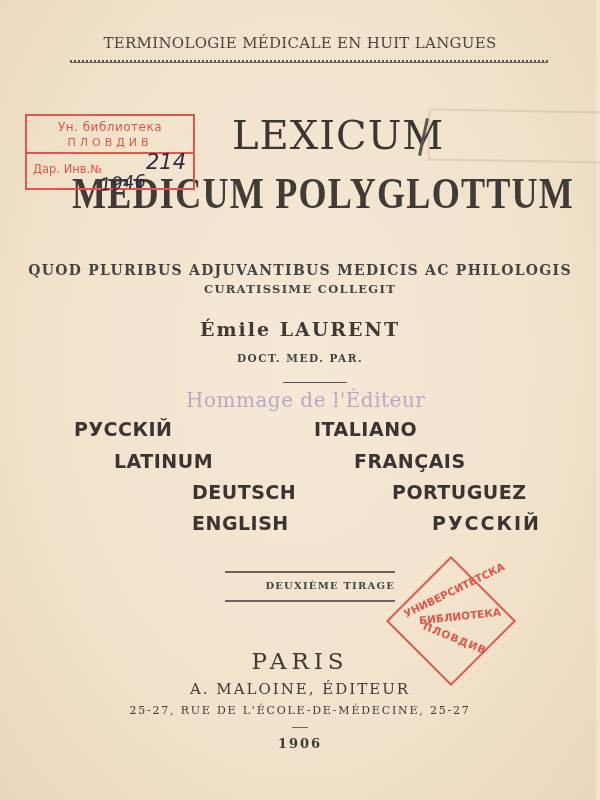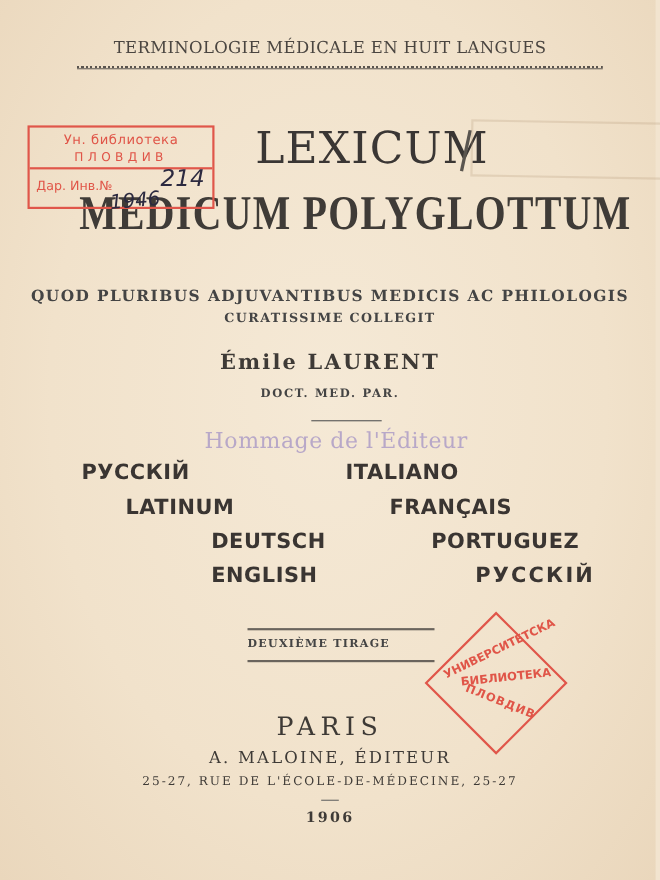--- a/index.html
+++ b/index.html
@@ -17,21 +17,21 @@
   .medicum{top:168px;left:72px;width:478px;font-family:"Liberation Serif", serif;
     font-weight:bold;font-size:44px;letter-spacing:1.5px;color:#3f3b37;transform:scaleX(.82);transform-origin:left;white-space:nowrap;}
   .subtitle1{top:262px;font-size:14px;letter-spacing:1.3px;font-weight:bold;color:#444;}
   .subtitle2{top:282px;font-size:11.5px;letter-spacing:1.3px;font-weight:bold;color:#444;}
   .author{top:318px;font-size:19px;letter-spacing:2px;font-weight:bold;color:#3e3a36;}
   .degree{top:352px;font-size:10.5px;letter-spacing:1.5px;font-weight:bold;color:#444;text-align:center;}
   .rule-short{top:382px;left:283px;width:64px;height:1px;background:#555;}
   .hommage{top:388px;left:186px;font-family:"DejaVu Serif", serif;font-size:20px;color:#b8a8c8;letter-spacing:.5px;}
   .lang{font-family:"DejaVu Sans", sans-serif;font-weight:bold;font-size:19px;letter-spacing:.5px;color:#3a3532;}
   .deux-rule{left:225px;width:170px;height:2px;background:#6a645d;}
-  .deux{top:580px;left:225px;width:170px;text-align:left;font-size:10px;font-weight:bold;letter-spacing:1.2px;color:#444;}
+  .deux{top:580px;left:225px;width:170px;text-align:right;font-size:10px;font-weight:bold;letter-spacing:1.2px;color:#444;}
   .paris{top:648px;font-size:23px;letter-spacing:5px;color:#3e3a36;}
   .publisher{top:680px;font-size:15px;letter-spacing:2px;color:#3e3a36;}
   .address{top:704px;font-size:11px;letter-spacing:1.8px;color:#3e3a36;}
   .dash{top:727px;left:292px;width:16px;height:1px;background:#666;}
   .year{top:736px;font-size:13px;letter-spacing:2px;font-weight:bold;color:#3e3a36;}
   
   .stamp-lib{top:114px;left:25px;width:170px;height:76px;border:2px solid #e0564a;
     color:#e05548;font-family:"DejaVu Sans", sans-serif;box-sizing:border-box;}
   .stamp-lib .l1{position:absolute;top:4px;left:0;width:100%;text-align:center;font-size:12px;letter-spacing:.5px;}
   .stamp-lib .l2{position:absolute;top:20px;left:0;width:100%;text-align:center;font-size:11px;letter-spacing:4px;}

